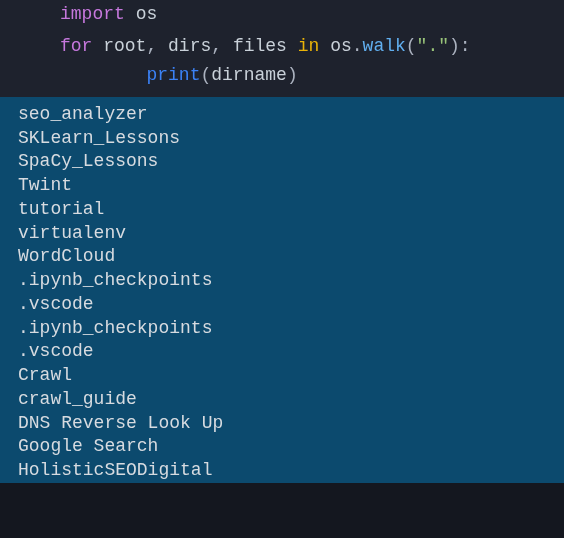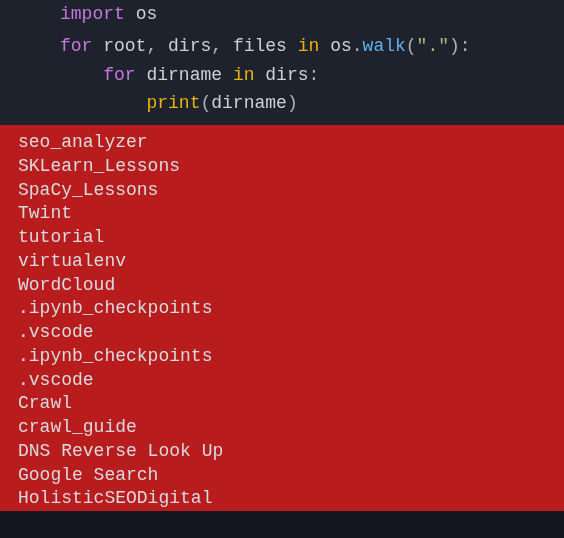--- a/index.html
+++ b/index.html
@@ -19,42 +19,41 @@
     .code-line {
       padding: 2px 0 2px 60px;
       white-space: pre;
     }
     .kw { color: #c678dd; }
     .mod { color: #c9d1d9; }
     .fn { color: #61afef; }
     .dot { color: #abb2bf; }
     .punc { color: #abb2bf; }
     .str { color: #98c379; }
-    .builtin { color: #eab308; }
+    .builtin { color: #3b82f6; }
     .in-kw { color: #eab308; }
 
     .output-block {
-      background: #b91c1c;
+      background: #0c4a6e;
       padding: 6px 0 0 18px;
     }
     .out-line {
       color: #d7dbe0;
       font-size: 18px;
       line-height: 1.32;
       white-space: pre;
     }
   </style>
 </head>
 <body>
 
 <div class="code-block">
   <div class="code-line"><span class="kw">import</span> <span class="mod">os</span></div>
   <div class="code-line"></div>
   <div class="code-line"><span class="kw">for</span> <span class="mod">root</span><span class="punc">,</span> <span class="mod">dirs</span><span class="punc">,</span> <span class="mod">files</span> <span class="in-kw">in</span> <span class="mod">os</span><span class="dot">.</span><span class="fn">walk</span><span class="punc">(</span><span class="str">"."</span><span class="punc">)</span><span class="punc">:</span></div>
-  <div class="code-line">    <span class="kw">for</span> <span class="mod">dirname</span> <span class="in-kw">in</span> <span class="mod">dirs</span><span class="punc">:</span></div>
   <div class="code-line">        <span class="builtin">print</span><span class="punc">(</span><span class="mod">dirname</span><span class="punc">)</span></div>
 </div>
 
 <div class="output-block">
   <div class="out-line">seo_analyzer</div>
   <div class="out-line">SKLearn_Lessons</div>
   <div class="out-line">SpaCy_Lessons</div>
   <div class="out-line">Twint</div>
   <div class="out-line">tutorial</div>
   <div class="out-line">virtualenv</div>

